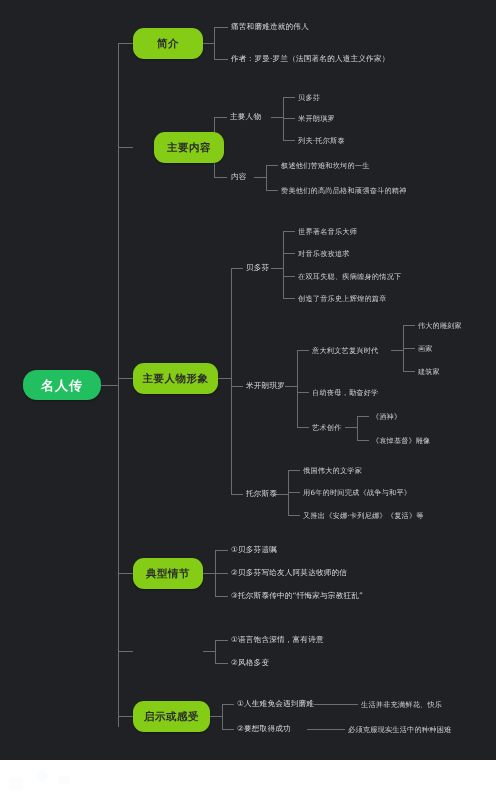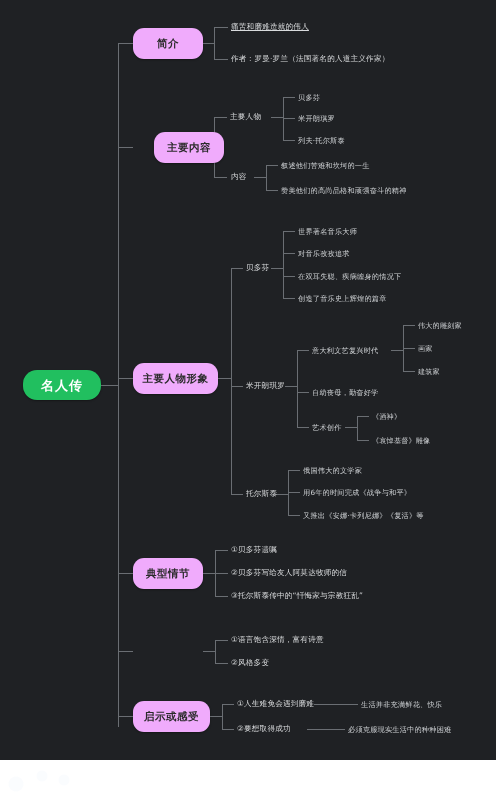--- a/index.html
+++ b/index.html
@@ -27,21 +27,21 @@
   .root{
     background:#21bf5f;
     color:#ffffff;
     border-radius:14px;
     font-size:13px;
     font-weight:bold;
     letter-spacing:1px;
     box-shadow:0 1px 2px rgba(0,0,0,.35);
   }
   .branch{
-    background:#f0abfc;
+    background:#84cc16;
     color:#2b2b2b;
     border-radius:11px;
     font-size:10.5px;
     font-weight:bold;
     letter-spacing:.5px;
     box-shadow:0 1px 2px rgba(0,0,0,.35);
   }
   .leaf{
     color:#d6d8da;
     font-size:7.3px;
@@ -161,21 +161,21 @@
       <path d="M222,729 H234"></path>
 
       <path d="M314,704 H358"></path>
       <path d="M307,729 H345"></path>
     </g>
   </svg>
 
   <div class="node root" style="left:23px;top:370px;width:78px;height:30px;">名人传</div>
 
   <div class="node branch" style="left:133px;top:28px;width:70px;height:31px;">简介</div>
-  <div class="node leaf l2" style="left:231px;top:22px;width:250px;height:11px;text-decoration:underline;">痛苦和磨难造就的伟人</div>
+  <div class="node leaf l2" style="left:231px;top:22px;width:250px;height:11px;">痛苦和磨难造就的伟人</div>
   <div class="node leaf l2" style="left:231px;top:54px;width:250px;height:11px;">作者：罗曼·罗兰（法国著名的人道主义作家）</div>
 
   <div class="node branch" style="left:133px;top:132px;width:70px;height:31px;margin-left:21px;">主要内容</div>
 
   <div class="node leaf l2" style="left:230px;top:112px;width:44px;height:11px;">主要人物</div>
   <div class="node leaf l3" style="left:298px;top:92px;width:130px;height:11px;">贝多芬</div>
   <div class="node leaf l3" style="left:298px;top:113px;width:130px;height:11px;">米开朗琪罗</div>
   <div class="node leaf l3" style="left:298px;top:135px;width:130px;height:11px;">列夫·托尔斯泰</div>
 
   <div class="node leaf l2" style="left:231px;top:172px;width:26px;height:11px;">内容</div>

